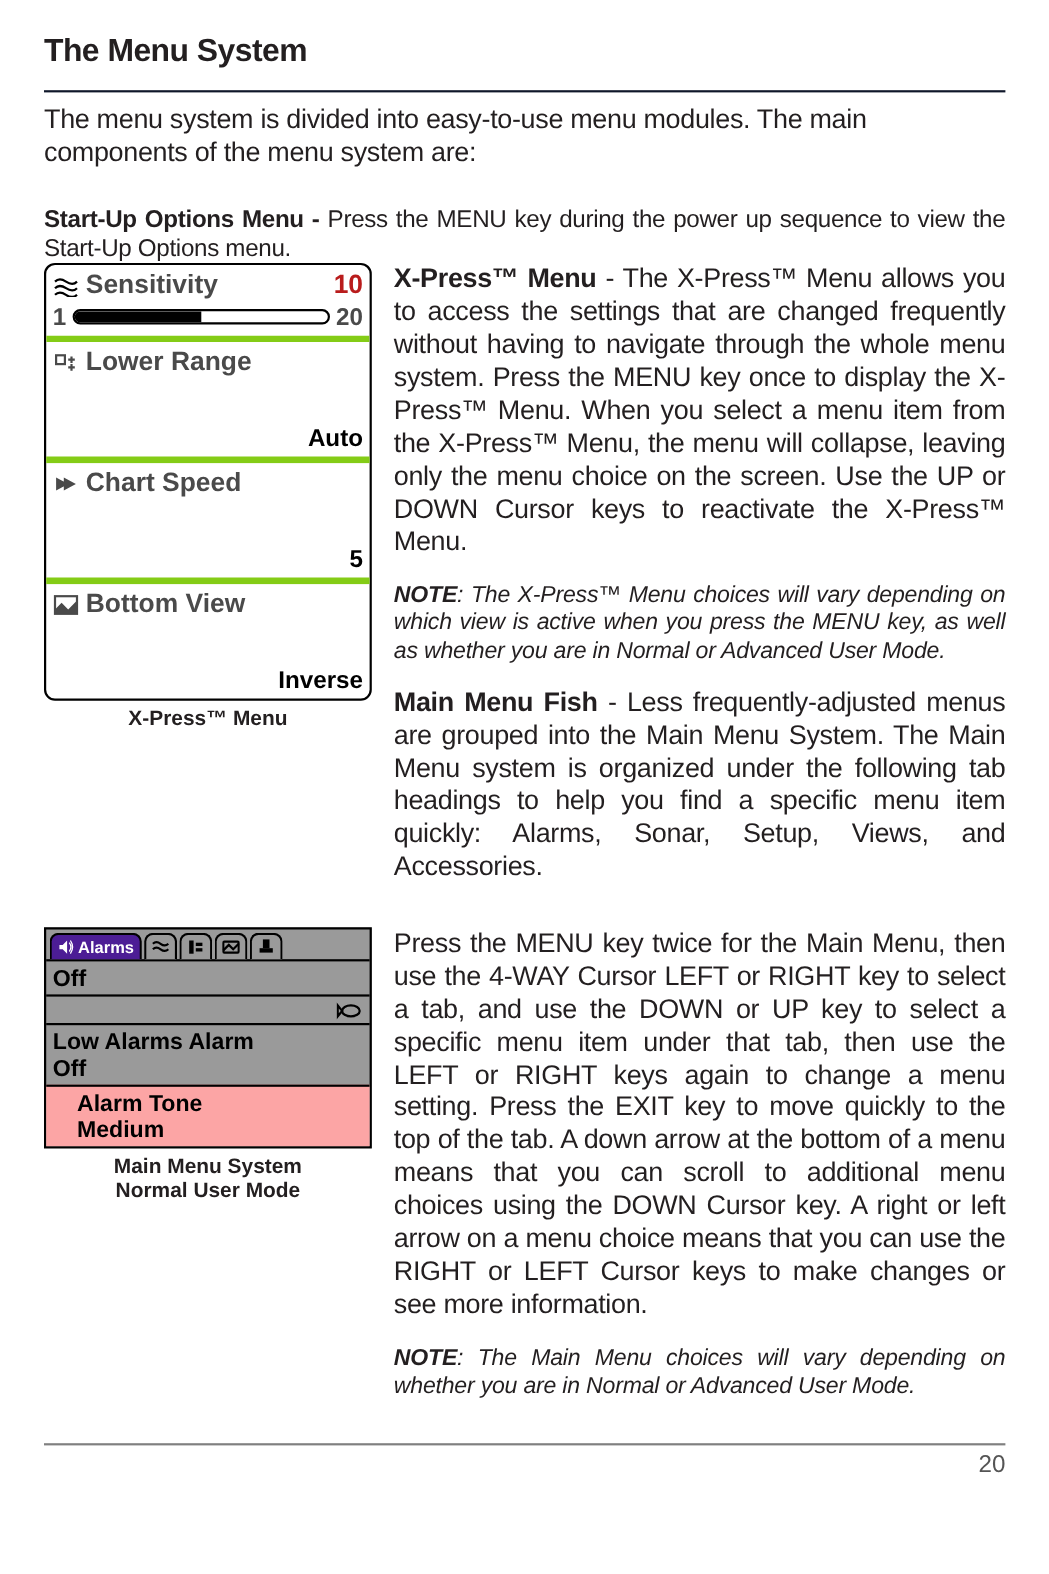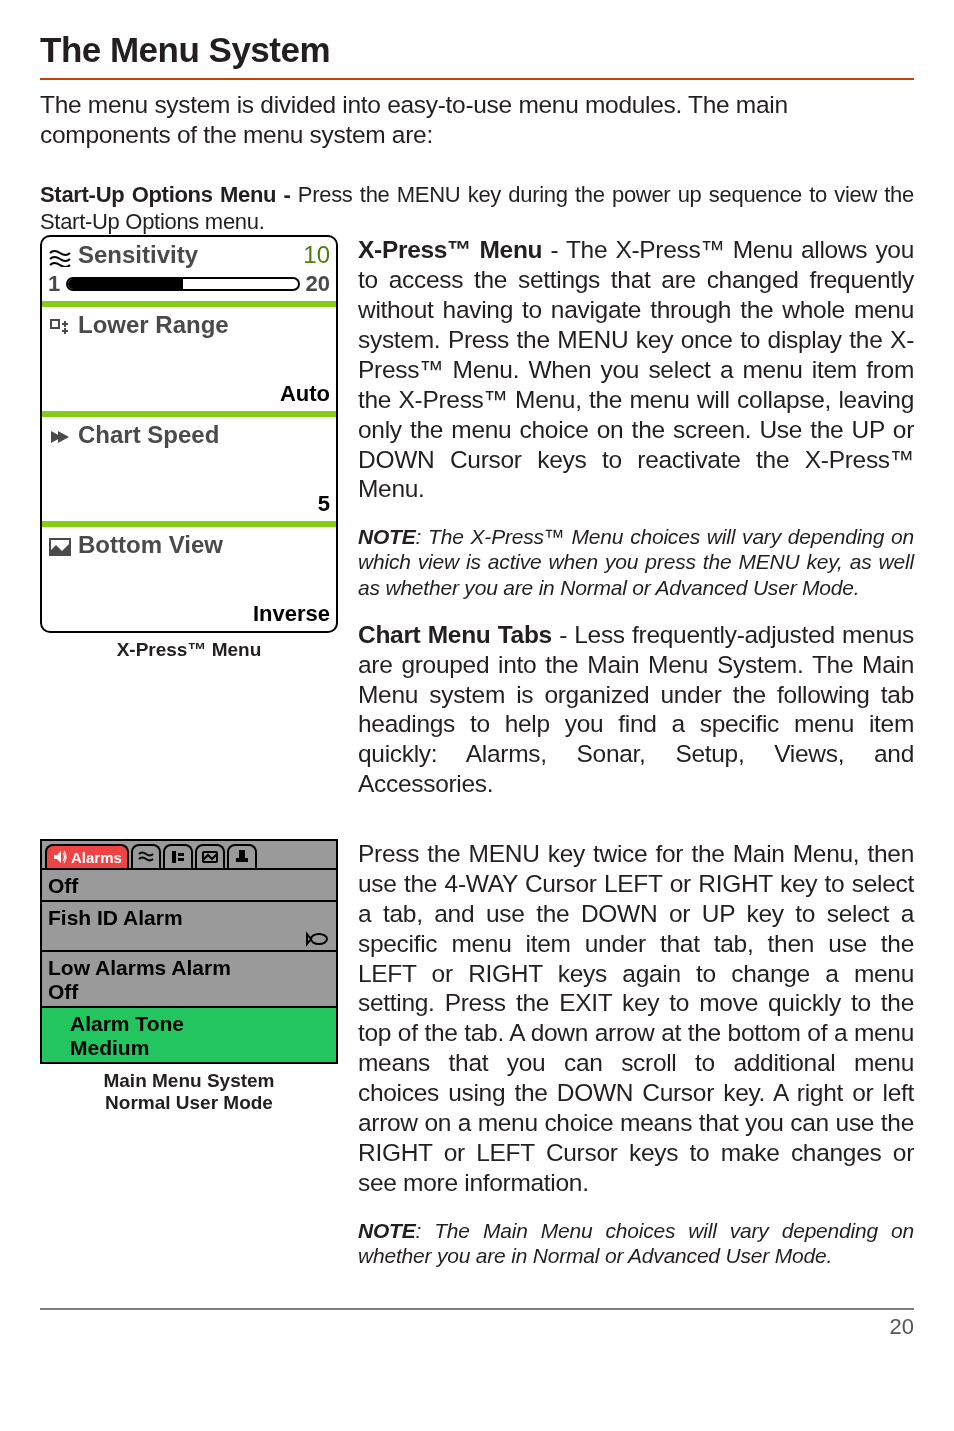--- a/index.html
+++ b/index.html
@@ -8,23 +8,23 @@
     width: 954px;
     height: 1431px;
     padding: 30px 40px 20px 40px;
     color: #231f20;
     background: #fff;
     position: relative;
   }
   h1 {
     font-family: "Myriad Pro", Arial, sans-serif;
     font-weight: 700;
-    font-size: 35px;
-    border-bottom: 2px solid #c2410c;
-    padding-bottom: 8px;
+    font-size: 29px;
+    border-bottom: 2px solid #0f172a;
+    padding-bottom: 19px;
     margin-bottom: 10px;
     font-stretch: condensed;
     letter-spacing: -0.5px;
   }
   .intro {
     font-size: 24.5px;
     line-height: 1.22;
     margin-bottom: 32px;
     font-stretch: condensed;
     letter-spacing: -0.3px;
@@ -87,22 +87,22 @@
   .xpress-title {
     font-size: 24px;
     font-weight: 700;
     color: #4a4a4a;
     display: flex;
     align-items: center;
     gap: 6px;
   }
   .xpress-title .right-val {
     margin-left: auto;
-    color: #4d7c0f;
-    font-weight: 400;
+    color: #b91c1c;
+    font-weight: 700;
   }
   .xpress-subrow {
     display: flex;
     align-items: center;
     font-size: 22px;
     font-weight: 700;
     color: #4a4a4a;
     margin-top: 2px;
   }
   .xpress-subrow .rval {
@@ -151,21 +151,21 @@
     border-radius: 8px 8px 0 0;
     padding: 1px 5px;
     font-size: 15px;
     font-weight: 700;
     background: #9a9a9a;
     display: flex;
     align-items: center;
     gap: 3px;
     height: 24px;
   }
-  .tab.active { background: #ef4444; color: #fff; }
+  .tab.active { background: #4c1d95; color: #fff; }
   .tab .ticon { width: 16px; height: 16px; }
   .mm-row {
     border-top: 2px solid #000;
     padding: 4px 6px 2px 6px;
   }
   .mm-row:first-of-type { border-top: 2px solid #000; }
   .mm-title { font-weight: 700; color: #000; font-size: 21px; }
   .mm-val {
     font-weight: 700;
     color: #000;
@@ -268,21 +268,21 @@
     <div class="caption">X-Press™ Menu</div>
   </div>
   <div class="textcol">
     <p class="para">
       <b>X-Press™ Menu</b><span> - The X-Press™ Menu allows you to access the settings that are changed frequently without having to navigate through the whole menu system. Press the MENU key once to display the X-Press™ Menu.  When you select a menu item from the X-Press™ Menu, the menu will collapse, leaving only the menu choice on the screen. Use the UP or DOWN Cursor keys to reactivate the X-Press™ Menu.</span>
     </p>
     <p class="note">
       <b>NOTE</b><span>: The X-Press™ Menu choices will vary depending on which view is active when you press the MENU key, as well as whether you are in Normal or Advanced User Mode.</span>
     </p>
     <p class="para">
-      <b>Chart Menu Tabs</b><span> - Less frequently-adjusted menus are grouped into the Main Menu System. The Main Menu system is organized under the following tab headings to help you find a specific menu item quickly: Alarms, Sonar, Setup, Views, and Accessories.</span>
+      <b>Main Menu Fish</b><span> - Less frequently-adjusted menus are grouped into the Main Menu System. The Main Menu system is organized under the following tab headings to help you find a specific menu item quickly: Alarms, Sonar, Setup, Views, and Accessories.</span>
     </p>
   </div>
 </div>
 
 <div class="row">
   <div class="figcol">
     <div class="mainmenu">
       <div class="tabbar">
         <div class="tab active">
           <span class="ticon">
@@ -315,33 +315,32 @@
           <span class="ticon"><svg viewBox="0 0 16 16">
                 <rect x="5" y="1" width="6" height="8" fill="#000"></rect>
                 <rect x="2" y="9" width="12" height="4" fill="#000"></rect>
               </svg></span>
         </div>
       </div>
       <div class="mm-row">
         <div class="mm-val">Off</div>
       </div>
       <div class="mm-row">
-        <div class="mm-title">Fish ID Alarm</div>
         <div class="mm-val fish">
           <svg width="24" height="18" viewBox="0 0 24 18">
               <ellipse cx="13" cy="9" rx="8" ry="5" fill="none" stroke="#000" stroke-width="2"></ellipse>
               <path d="M5 9 L1 4 L1 14 Z" fill="none" stroke="#000" stroke-width="2"></path>
             </svg>
         </div>
       </div>
       <div class="mm-row">
         <div class="mm-title">Low Alarms Alarm</div>
         <div class="mm-val">Off</div>
       </div>
-      <div class="mm-row" style="background:#22c55e;padding-left:28px;">
+      <div class="mm-row" style="background:#fca5a5;padding-left:28px;">
         <div class="mm-title">Alarm Tone</div>
         <div class="mm-val">Medium</div>
       </div>
     </div>
     <div class="caption">
       <span>Main Menu System</span><br>
       <span>Normal User Mode</span>
     </div>
   </div>
   <div class="textcol">

